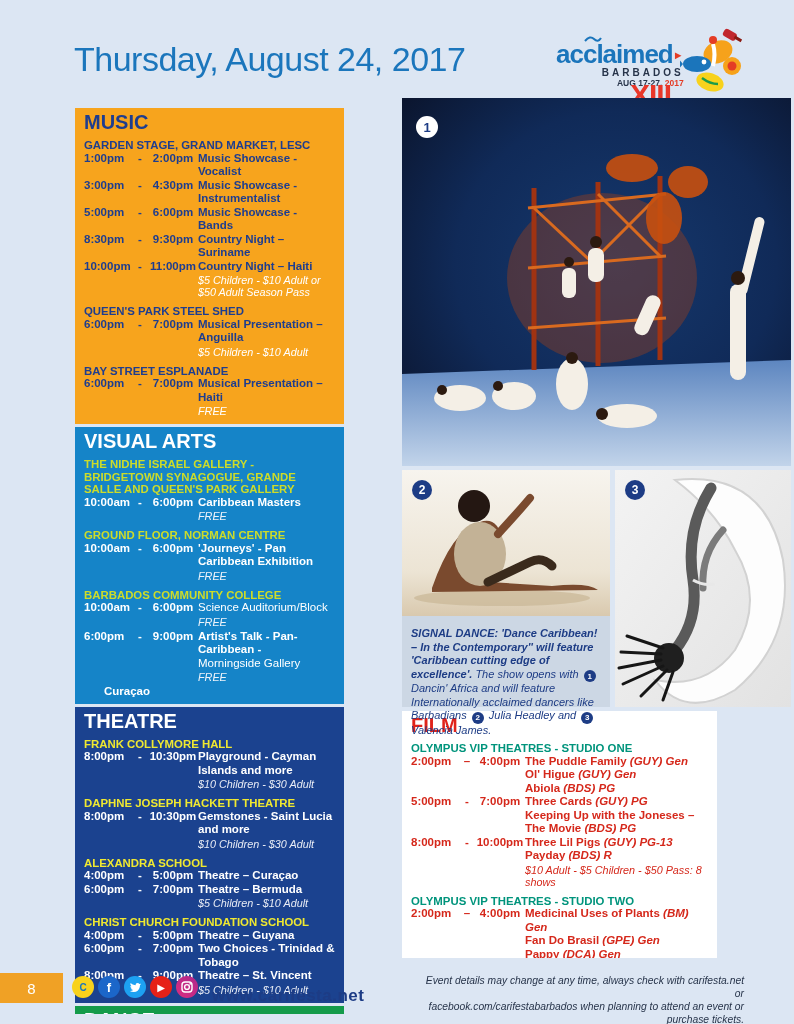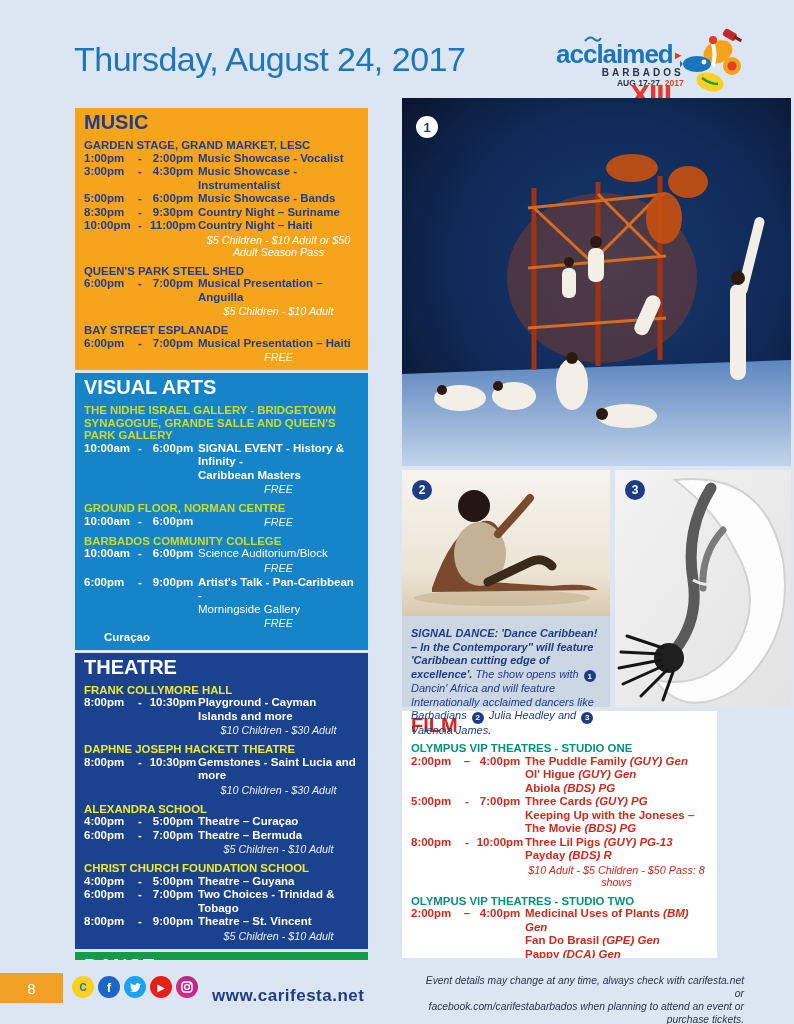--- a/index.html
+++ b/index.html
@@ -16,40 +16,40 @@
   .logo-wave{position:absolute;left:28px;top:-7px;}
   .logo-sub{margin-top:1px;line-height:10px;}
   .logo-loc{font-size:10px;letter-spacing:3px;color:#27344a;font-weight:bold;text-align:right;}
   .logo-dates{font-size:8.5px;color:#27344a;font-weight:bold;text-align:right;}
   .logo-year{color:#e43c25;}
   .logo-numeral{position:absolute;left:74px;top:36px;font-size:30px;font-weight:bold;
                 color:#e8372a;letter-spacing:-1px;}
   .logo-art{position:absolute;right:0;top:0;}
 
   
-  .column-left{position:absolute;left:75px;top:108px;width:293px;height:850px;
+  .column-left{position:absolute;left:75px;top:108px;width:269px;height:850px;
                display:flex;flex-direction:column;gap:3px;}
   .column-right{position:absolute;left:402px;top:98px;width:389px;height:860px;
                 display:flex;flex-direction:column;gap:4px;}
 
   .panel{box-sizing:border-box;padding:3px 9px 5px;overflow:hidden;flex:0 0 auto;}
   .panel.grow{flex:1 1 auto;}
   .panel h2{margin:0 0 1px;font-size:20px;letter-spacing:0;}
   .venue-block{margin-top:5px;}
   .venue-name{font-size:11.4px;font-weight:bold;line-height:12.5px;color:var(--venue);}
   .event{display:grid;grid-template-columns:48px 16px 50px 1fr;font-size:11.5px;
          line-height:13.5px;font-weight:bold;align-items:start;}
   .t-start{grid-column:1;}
   .t-dash{grid-column:2;text-align:center;}
   .t-end{grid-column:3;text-align:center;}
   .lines{grid-column:4;grid-row:1;}
   .t-sub{grid-column:1 / 4;grid-row:2;padding-left:20px;font-weight:bold;}
   .line.sub{font-weight:normal;}
   .line.note{font-weight:normal;font-style:italic;color:var(--note);
-             font-size:10.8px;line-height:12px;margin:1px 0 2px;text-align:center;}
+             font-size:10.8px;line-height:12px;margin:1px 0 2px;}
   .lit{font-style:italic;}
 
   
   .photo{position:relative;overflow:hidden;}
   .photo-1{width:389px;height:368px;flex:0 0 368px;}
   .photo-row{display:flex;gap:5px;flex:0 0 237px;height:237px;}
   .photo-2-block{width:208px;height:237px;background:#ccd7e4;position:relative;}
   .photo-3{width:176px;height:237px;}
   .badge{position:absolute;width:22px;height:22px;border-radius:50%;display:flex;
          align-items:center;justify-content:center;font-size:13px;font-weight:bold;}
@@ -193,33 +193,33 @@
   <section class="panel" style="background: rgb(21, 132, 200); color: rgb(255, 255, 255); --venue: #cddc29; --note: #eef3fa;">
     <h2 style="color: rgb(255, 255, 255);">VISUAL ARTS</h2>
     <div class="venues">
         <div class="venue-block">
           <div class="venue-name">THE NIDHE ISRAEL GALLERY - BRIDGETOWN SYNAGOGUE, GRANDE SALLE AND QUEEN'S PARK GALLERY</div>
           <div class="event">
             <span class="t-start">10:00am</span>
             <span class="t-dash">-</span>
             <span class="t-end">6:00pm</span>
             <div class="lines">
-              <div class="line main"><span>SIGNAL EVENT - History &amp; Infinity -</span></div>
               <div class="line main"><span>Caribbean Masters</span></div>
               <div class="line note"><span>FREE</span></div>
             </div>
           </div>
         </div>
         <div class="venue-block">
           <div class="venue-name">GROUND FLOOR, NORMAN CENTRE</div>
           <div class="event">
             <span class="t-start">10:00am</span>
             <span class="t-dash">-</span>
             <span class="t-end">6:00pm</span>
             <div class="lines">
+              <div class="line main"><span>'Journeys' - Pan Caribbean Exhibition</span></div>
               <div class="line note"><span>FREE</span></div>
             </div>
           </div>
         </div>
         <div class="venue-block">
           <div class="venue-name">BARBADOS COMMUNITY COLLEGE</div>
           <div class="event">
             <span class="t-start">10:00am</span>
             <span class="t-dash">-</span>
             <span class="t-end">6:00pm</span>

